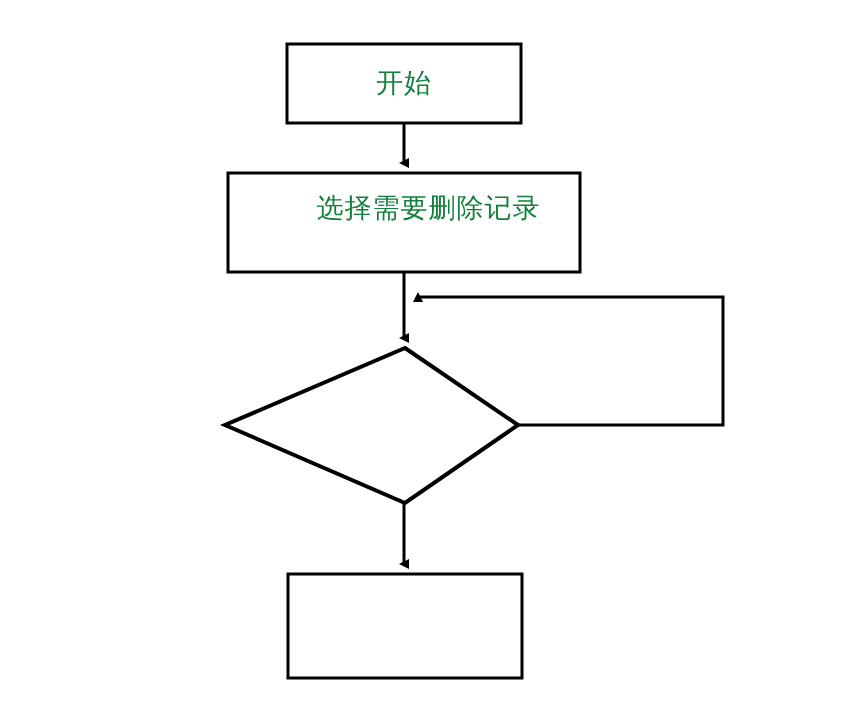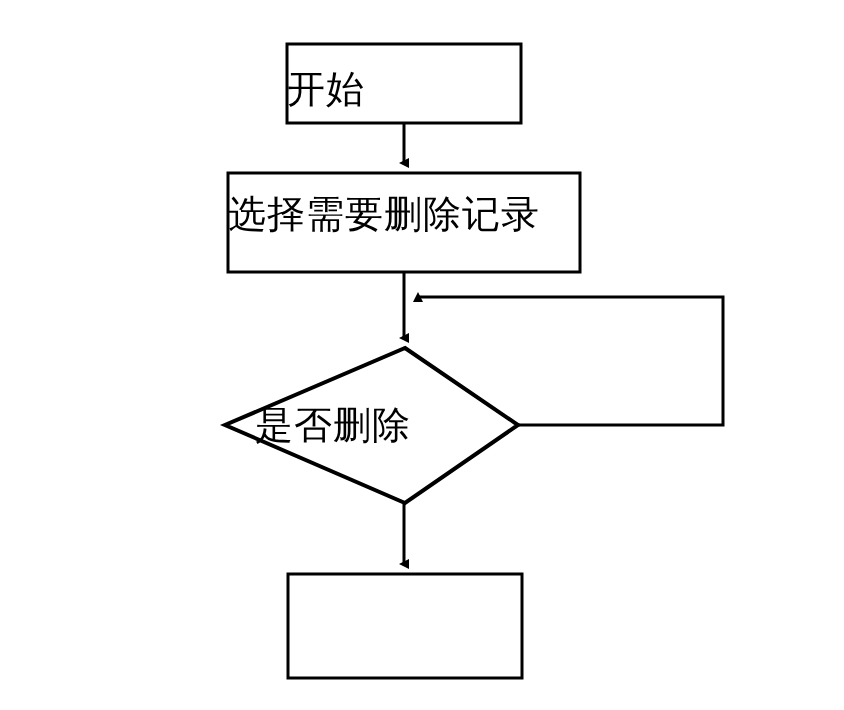--- a/index.html
+++ b/index.html
@@ -17,26 +17,27 @@
   }
   .flow-svg {
     position: absolute;
     top: 0;
     left: 0;
     width: 844px;
     height: 710px;
   }
   .node-label {
     position: absolute;
-    color: #000000;
+    color: #15803d;
     font-family: "Liberation Serif", "DejaVu Serif", serif;
-    font-size: 38px;
+    font-size: 27px;
     line-height: 1;
     letter-spacing: 1px;
     white-space: nowrap;
+    text-align: center;
   }
   .label-start {
     left: 287px;
     top: 70px;
     width: 234px;
   }
   .label-select {
     left: 228px;
     top: 195px;
     width: 401px;
@@ -81,16 +82,15 @@
 
     <path d="M 518 425 L 723 425 L 723 297 L 418 297" fill="none" stroke="#000000" stroke-width="3" marker-end="url(#arrowhead-left)"></path>
 
     <line x1="404" y1="503" x2="404" y2="564" stroke="#000000" stroke-width="3" marker-end="url(#arrowhead)"></line>
   </svg>
 
   <div class="node-label label-start">开始</div>
 
   <div class="node-label label-select">选择需要删除记录</div>
 
-  <div class="node-label label-decision">是否删除</div>
 
 
 </div>
 
 </body></html>

